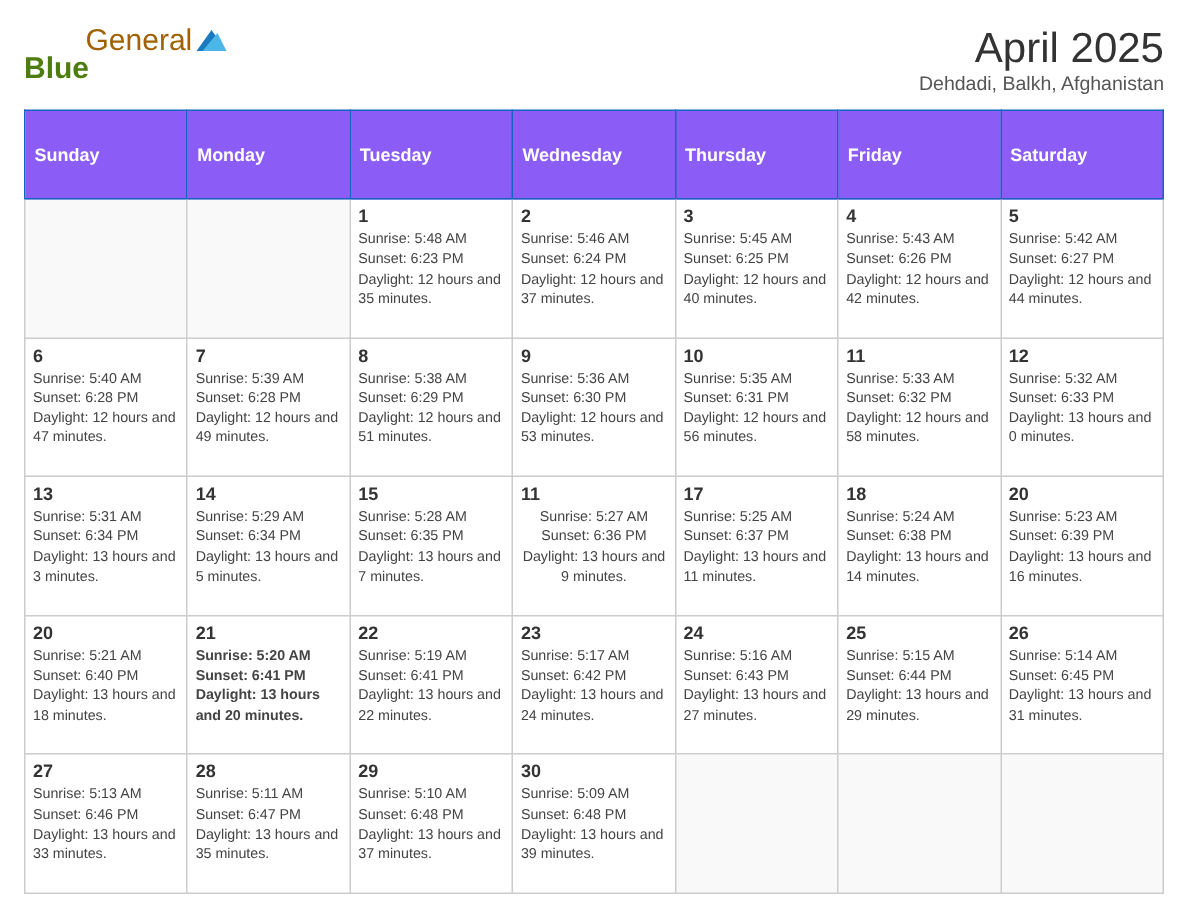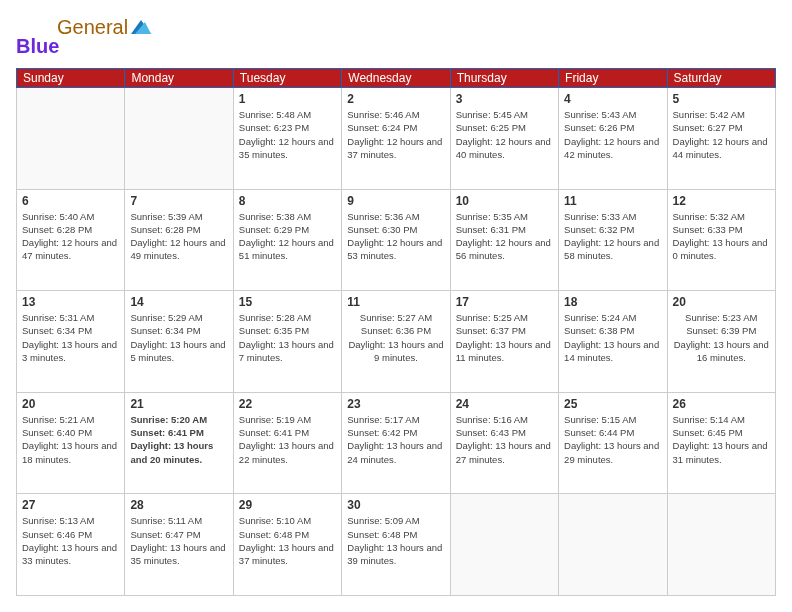--- a/index.html
+++ b/index.html
@@ -41,26 +41,26 @@
       color: #555;
     }
     .calendar {
       flex: 1;
       border: 1px solid #ccc;
       border-collapse: collapse;
       width: 100%;
       table-layout: fixed;
     }
     .calendar th {
-      background: #b91c1c;
+      background: #8b5cf6;
       color: #fff;
       text-align: left;
-      padding: 2px 6px;
+      padding: 22px 6px;
       font-size: 12px;
-      font-weight: normal;
+      font-weight: bold;
       border: 1px solid #1565c0;
     }
     .calendar td {
       border: 1px solid #ccc;
       vertical-align: top;
       padding: 4px 5px;
       font-size: 9.5px;
       color: #333;
       height: 88px;
     }
@@ -83,21 +83,25 @@
 <div class="page">
   <div class="header">
     <div class="logo">
       <div style="display:flex;align-items:center;gap:2px;">
         <span style="font-size:20px;font-weight:normal;color:#a16207;margin-left:41px;">General</span>
         <svg width="20" height="16" viewBox="0 0 20 16" style="margin-left:1px;">
           <polygon points="0,14 10,0 20,14" fill="#1a7abf"></polygon>
           <polygon points="4,14 14,2 20,14" fill="#4db6e8"></polygon>
         </svg>
       </div>
-      <span style="font-size:20px;font-weight:bold;color:#6d28d9;margin-top:-4px;">Blue</span>
+      <span style="font-size:20px;font-weight:bold;color:#4d7c0f;margin-top:-4px;">Blue</span>
+    </div>
+    <div class="title-block">
+      <div class="month-title">April 2025</div>
+      <div class="location">Dehdadi, Balkh, Afghanistan</div>
     </div>
   </div>
 
   <table class="calendar">
     <thead>
       <tr>
         <th>Sunday</th>
         <th>Monday</th>
         <th>Tuesday</th>
         <th>Wednesday</th>
@@ -217,21 +221,21 @@
 Daylight: 13 hours and 11 minutes.</div>
           </td>
           <td>
             <span class="day-num">18</span>
             <div class="day-info" style="white-space: pre-line;">Sunrise: 5:24 AM
 Sunset: 6:38 PM
 Daylight: 13 hours and 14 minutes.</div>
           </td>
           <td>
             <span class="day-num">20</span>
-            <div class="day-info" style="white-space: pre-line; text-align: center;">Sunrise: 5:23 AM
+            <div class="day-info" style="white-space: pre-line;">Sunrise: 5:23 AM
 Sunset: 6:39 PM
 Daylight: 13 hours and 16 minutes.</div>
           </td>
         </tr>
         <tr>
           <td>
             <span class="day-num">20</span>
             <div class="day-info" style="white-space: pre-line;">Sunrise: 5:21 AM
 Sunset: 6:40 PM
 Daylight: 13 hours and 18 minutes.</div>

